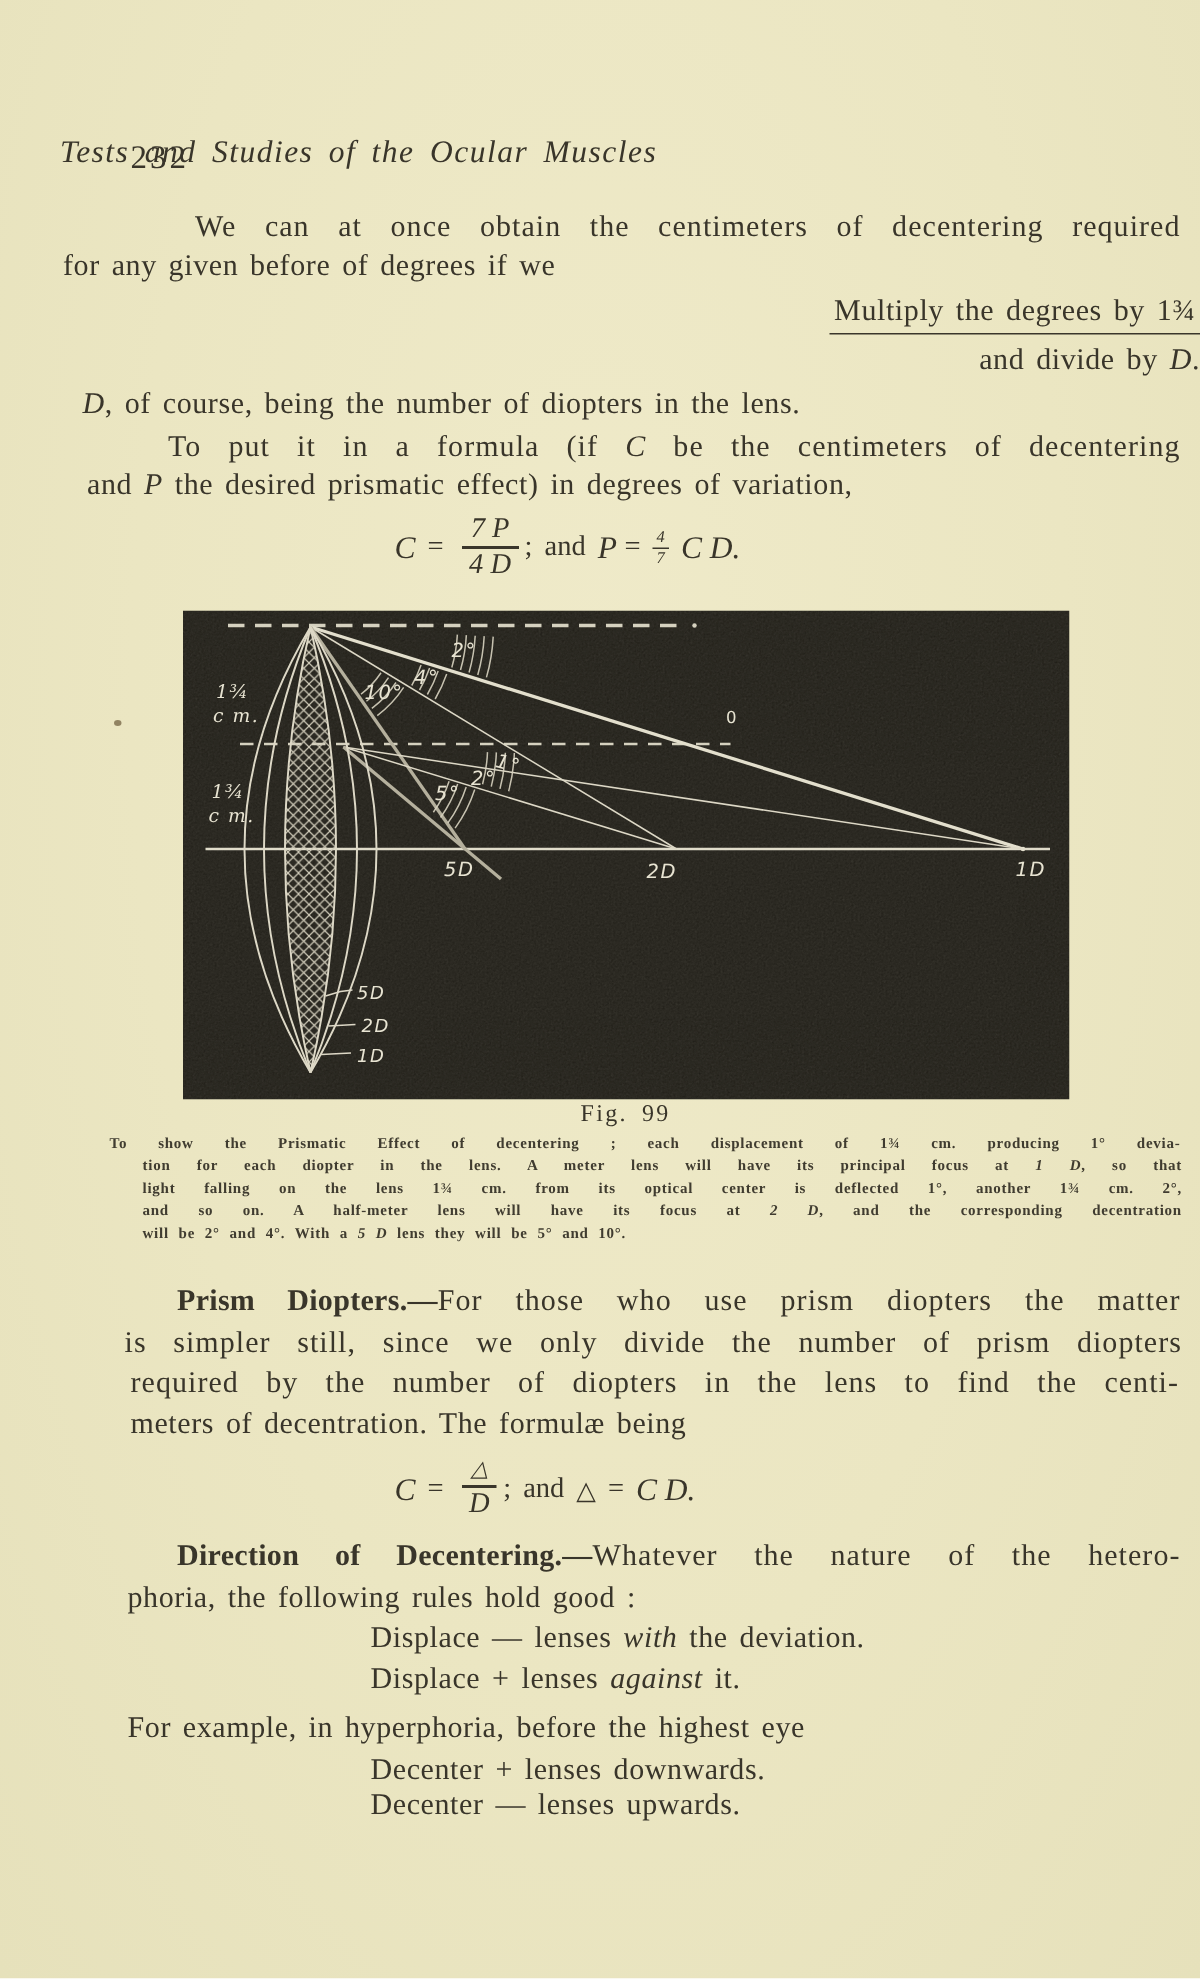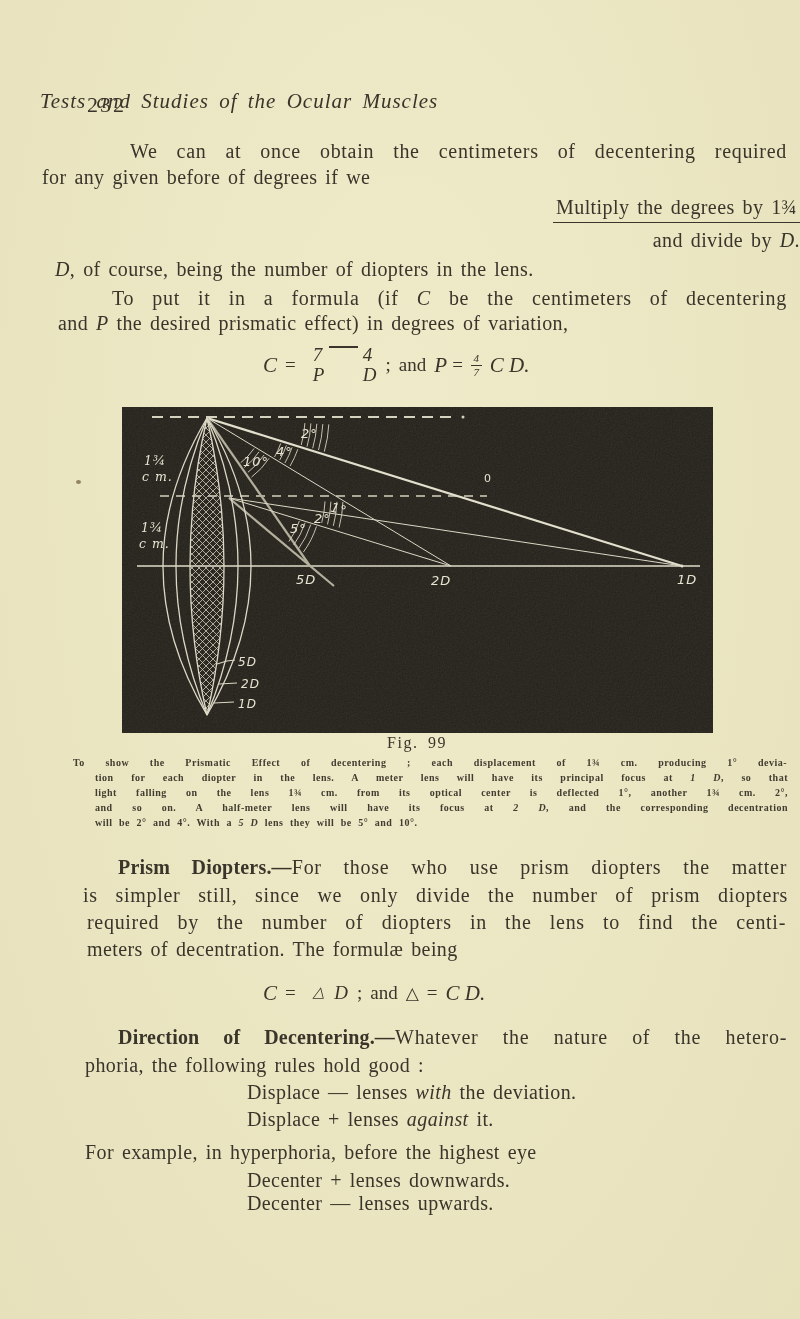--- a/index.html
+++ b/index.html
@@ -13,21 +13,21 @@
   .it{font-style:italic;}
   .bold-lead{font-weight:bold;letter-spacing:.2px;}
   .center{left:0;width:800px;text-align:right;}
   .header-num{font-size:22px;letter-spacing:2px;font-family:Liberation Serif, serif;}
   .running-title{font-style:italic;font-size:21px;letter-spacing:1px;word-spacing:4px;}
   .rule-top{border-bottom:1.6px solid #3a362b;padding:0 3px 4px 3px;}
   .caption{font-size:10px;font-weight:bold;color:#403c30;letter-spacing:.5px;word-spacing:3.5px;}
   .fig-label{font-weight:normal;font-size:16px;letter-spacing:1.5px;word-spacing:4px;}
   .formula{position:absolute;display:flex;align-items:center;font-size:19px;}
   .formula .fv{font-style:italic;font-size:21px;}
-  .frac{display:inline-flex;flex-direction:row;align-items:center;margin:0 4px;}
+  .frac{display:inline-flex;flex-direction:column;align-items:center;margin:0 4px;}
   .frac .bar{height:1.6px;background:#3a362b;width:100%;margin:1px 0;align-self:stretch;}
   .frac .num,.frac .den{font-style:italic;font-size:19px;line-height:1.05;padding:0 5px;}
   .sfrac{display:inline-flex;flex-direction:column;align-items:center;font-size:11px;line-height:.95;margin:0 3px;font-style:italic;}
   .sfrac .sbar{height:1px;background:#3a362b;width:11px;margin:1px 0;}
   .gap-s{margin:0 5px;} .gap-m{margin:0 8px;}
   .tri{font-style:normal;}
   .speck{position:absolute;border-radius:50%;background:#7a6a4a;opacity:.8;}
   svg text{font-family:"DejaVu Sans",sans-serif;fill:#e8e4d2;letter-spacing:1px;}
   svg .hand{font-family:"DejaVu Serif",serif;font-style:italic;}
 </style>

